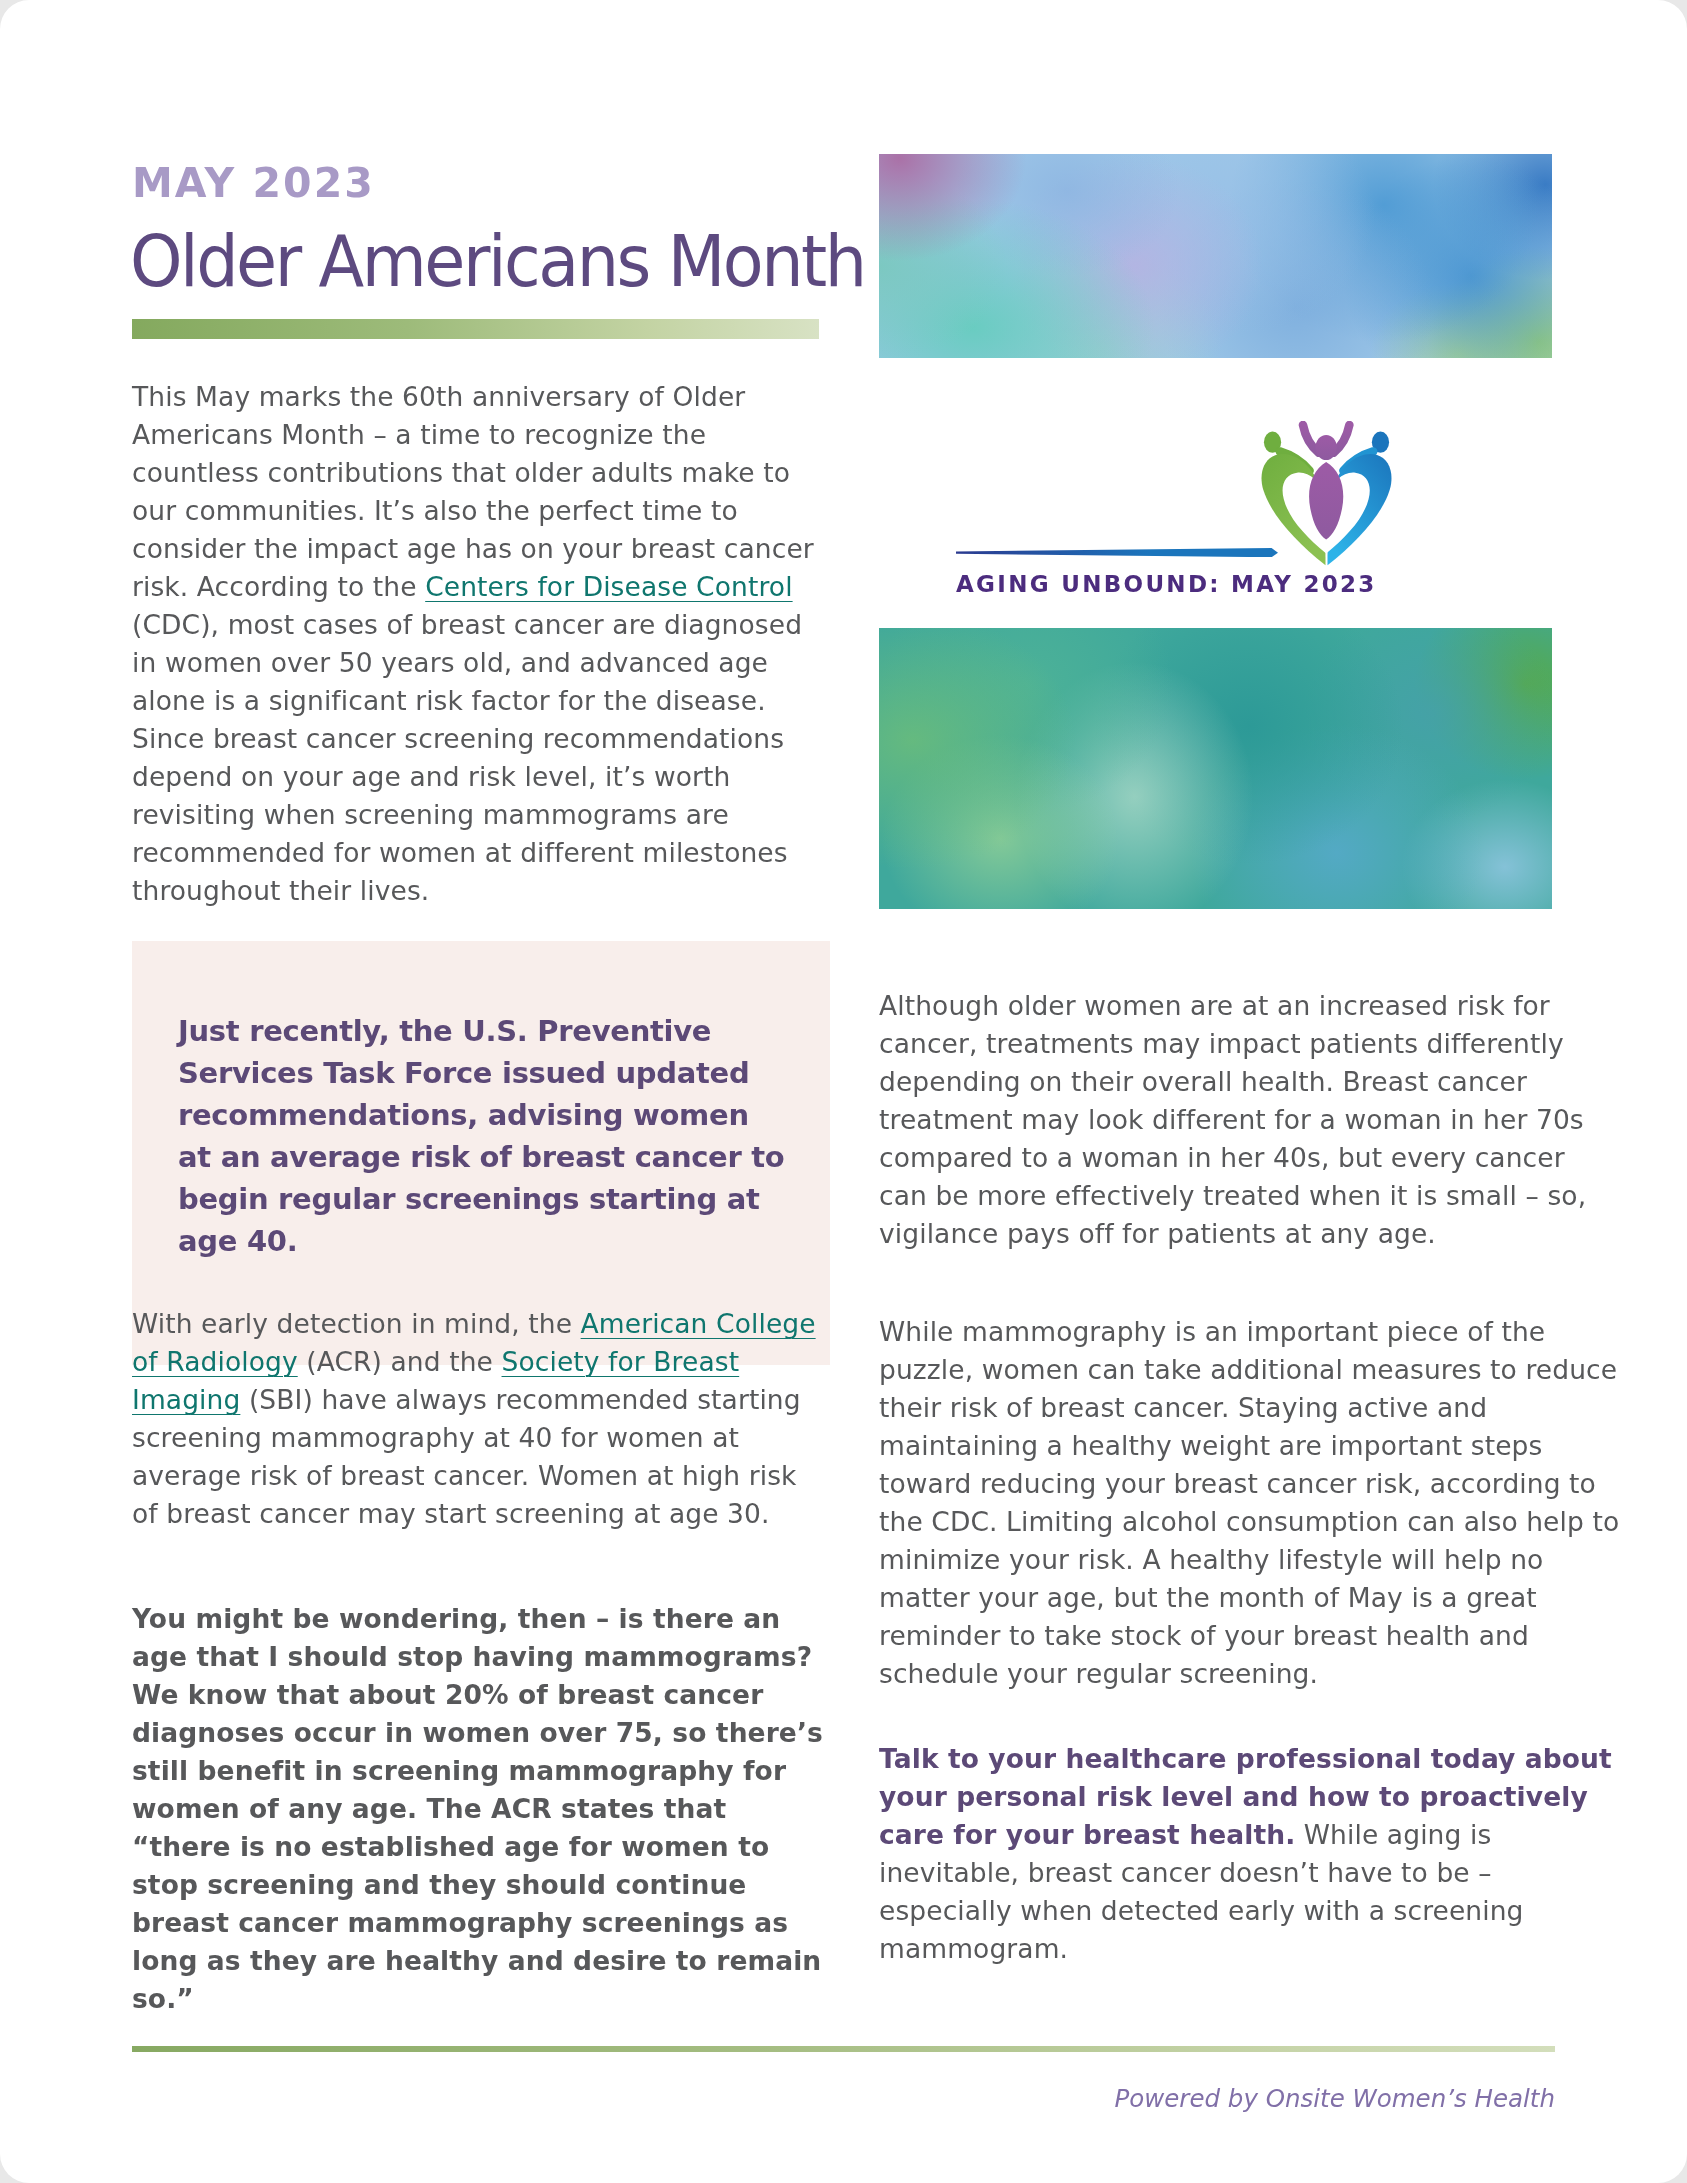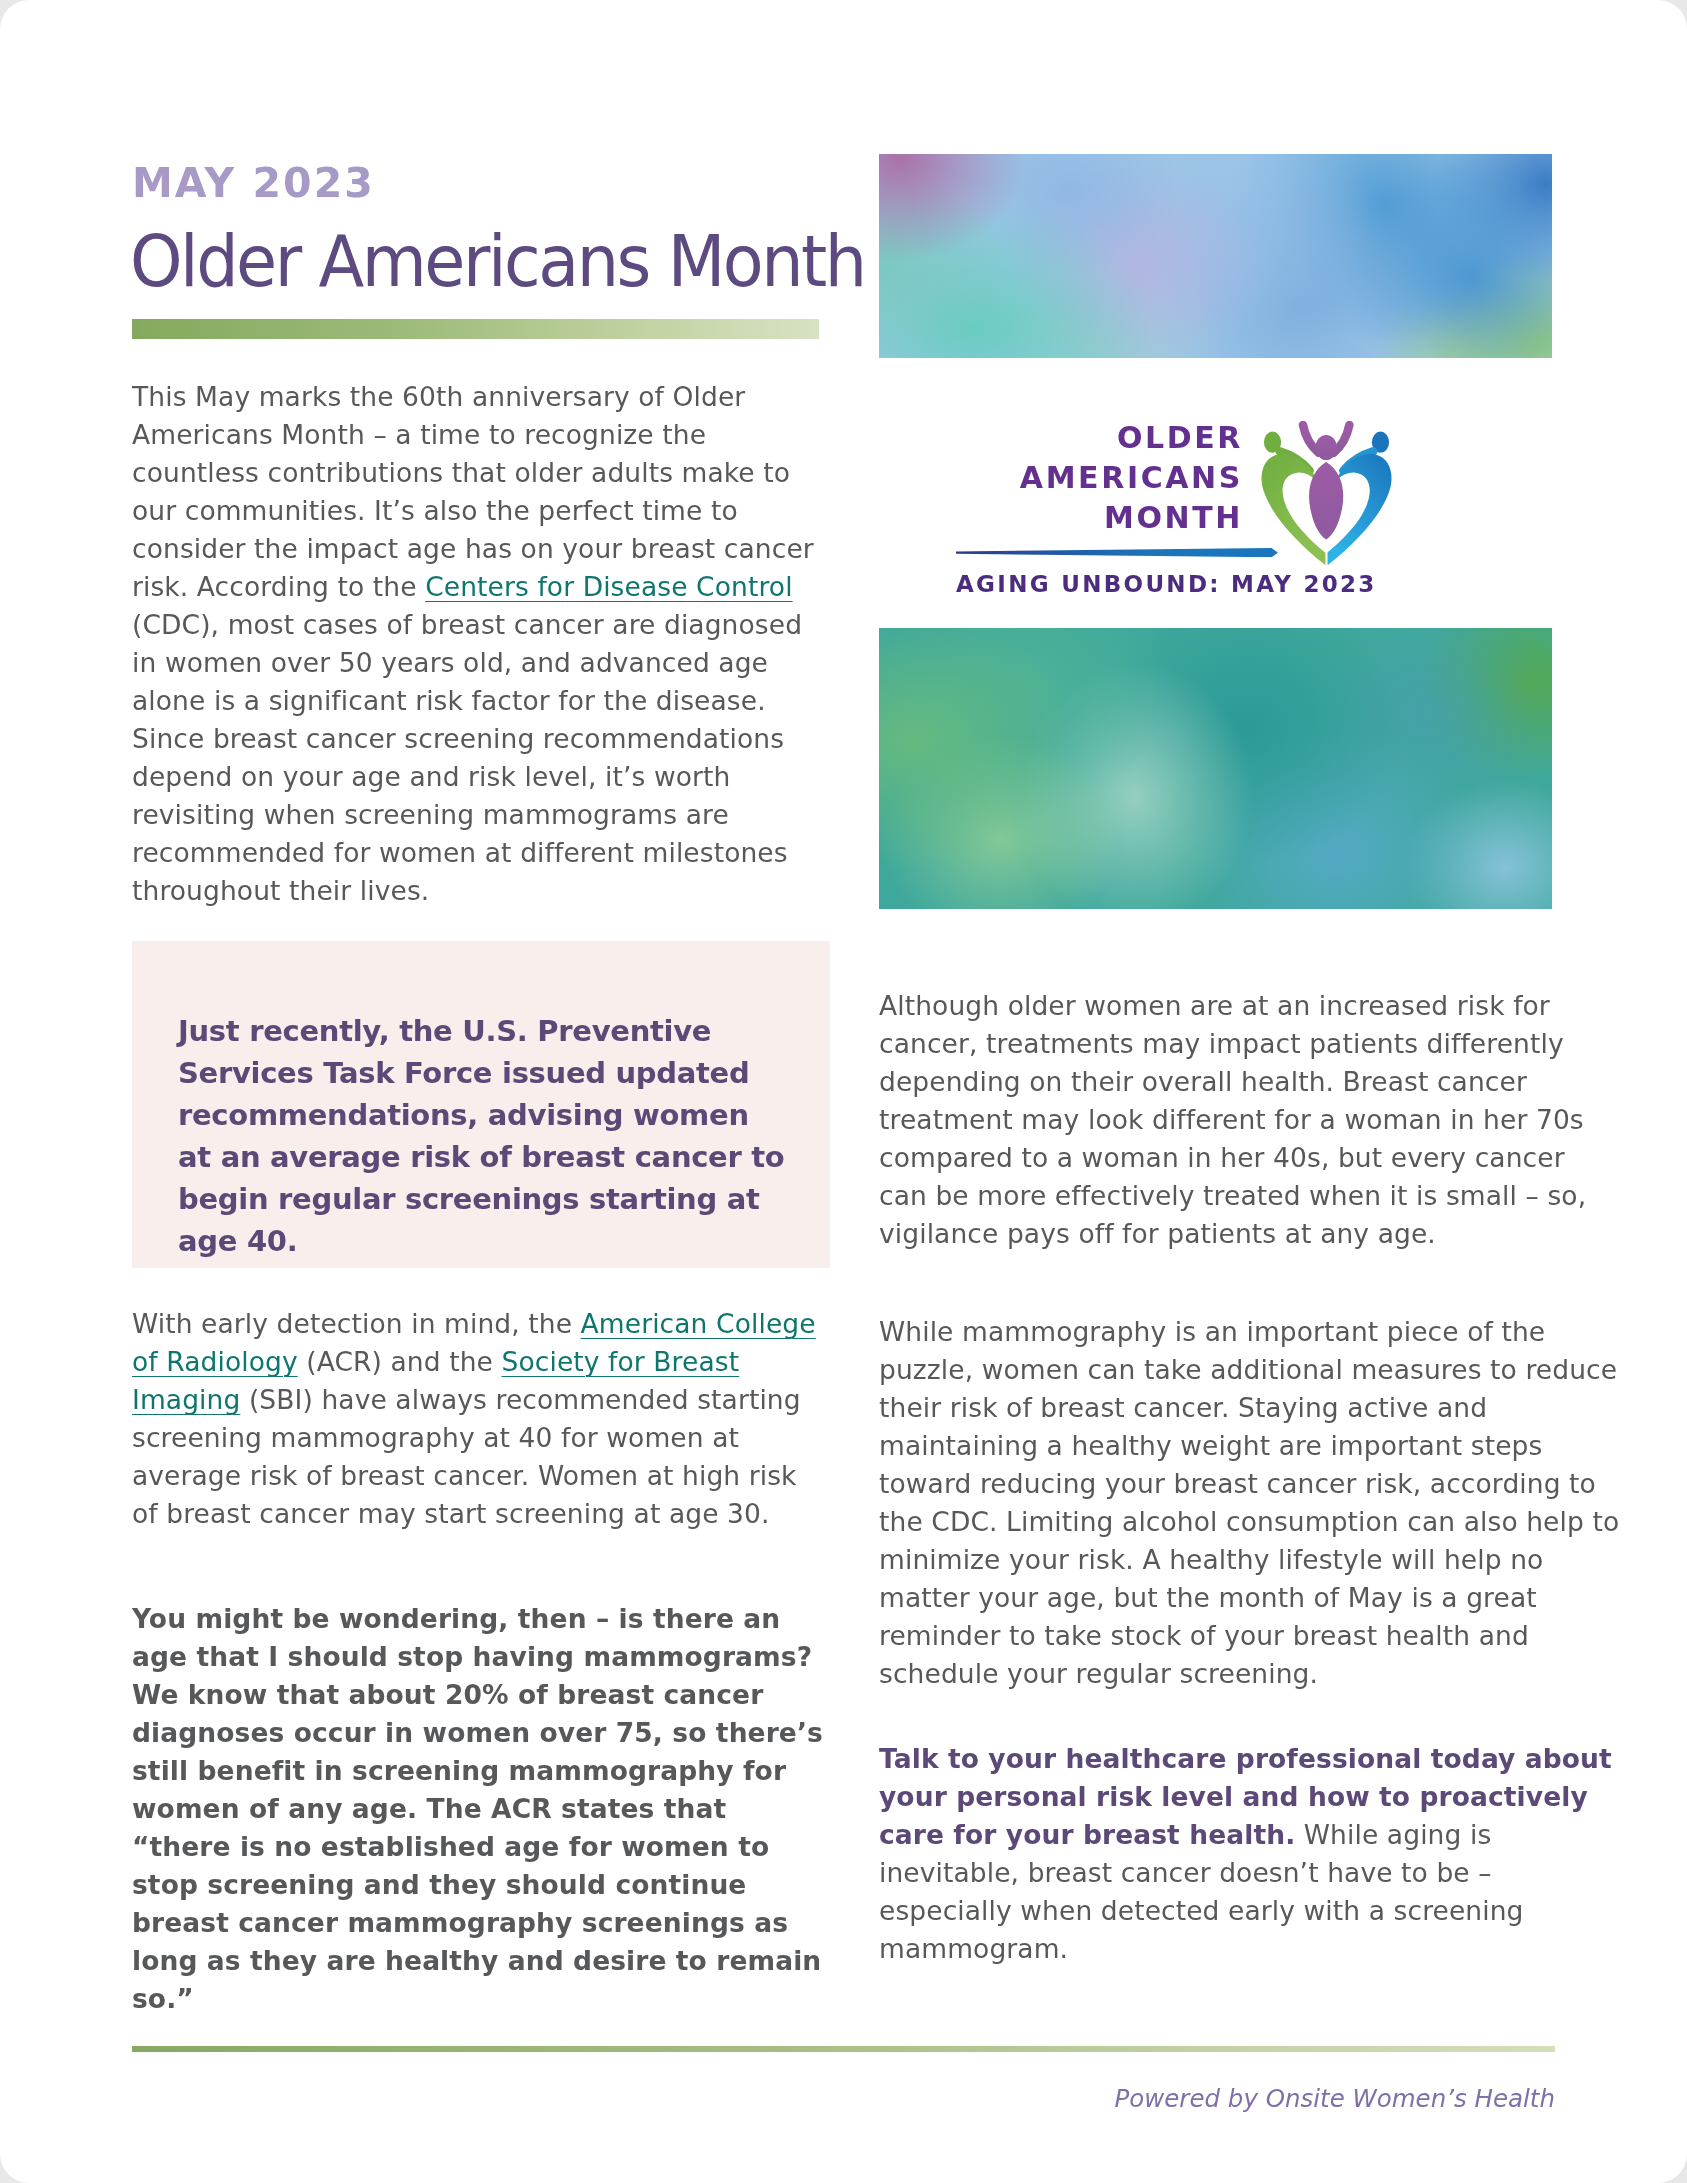--- a/index.html
+++ b/index.html
@@ -30,21 +30,21 @@
   .col-left{left:132px;width:693px;}
   .col-right{left:879px;width:742px;}
   #para-intro{top:378px;}
   #para-detection{top:1305px;}
   #para-wondering{top:1600px;font-weight:bold;}
   #para-older{top:987px;}
   #para-mammo{top:1313px;}
   #para-talk{top:1740px;}
   
   .callout{
-    position:absolute;left:132px;top:941px;width:698px;height:327px;
+    position:absolute;left:132px;top:941px;width:698px;height:424px;
     background:#f8eeeb;box-sizing:border-box;padding:69px 40px 0 46px;
   }
   .callout-text{
     font-size:29px;line-height:42px;font-weight:bold;color:#5c4977;letter-spacing:-0.3px;
   }
   
   .hero{
     position:absolute;left:879px;top:154px;width:673px;height:756px;background:#ffffff;
   }
   .wc-top{
@@ -118,25 +118,20 @@
   <div class="callout">
     <div class="callout-text">Just recently, the U.S. Preventive Services Task Force issued updated recommendations, advising women at an average risk of breast cancer to begin regular screenings starting at age 40.</div>
   </div>
 
   <div id="para-detection" class="body-text col-left"><span class="seg-run">With early detection in mind, the </span><a class="seg-link">American College of Radiology</a><span class="seg-run"> (ACR) and the </span><a class="seg-link">Society for Breast Imaging</a><span class="seg-run"> (SBI) have always recommended starting screening mammography at 40 for women at average risk of breast cancer. Women at high risk of breast cancer may start screening at age 30.</span></div>
   <div id="para-wondering" class="body-text col-left">You might be wondering, then – is there an age that I should stop having mammograms? We know that about 20% of breast cancer diagnoses occur in women over 75, so there’s still benefit in screening mammography for women of any age. The ACR states that “there is no established age for women to stop screening and they should continue breast cancer mammography screenings as long as they are healthy and desire to remain so.”</div>
 
   <div class="hero">
     <div class="wc-top"></div>
     <div class="hero-white">
-      <div class="logo-text">
-        <div>OLDER</div>
-        <div>AMERICANS</div>
-        <div>MONTH</div>
-      </div>
       <svg class="logo-heart" viewBox="0 0 205 222">
         <defs>
           <linearGradient id="gGreen" x1="0" y1="0" x2="0.6" y2="1">
             <stop offset="0" stop-color="#6fae3f"></stop>
               <stop offset="1" stop-color="#8cc152"></stop>
           </linearGradient>
           <linearGradient id="gBlue" x1="1" y1="0" x2="0.3" y2="1">
             <stop offset="0" stop-color="#1b75bc"></stop>
               <stop offset="1" stop-color="#2eb3e8"></stop>
           </linearGradient>

